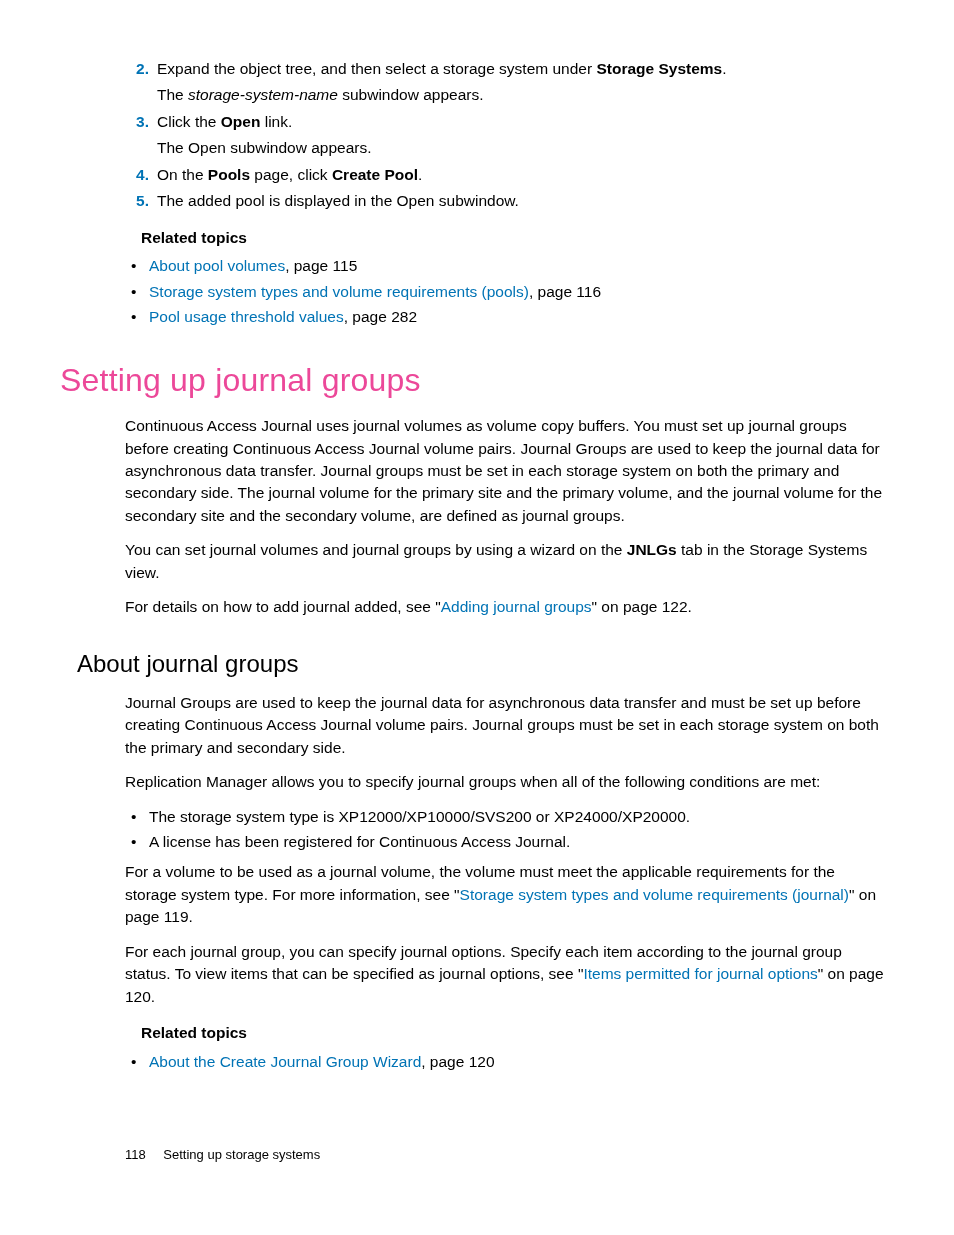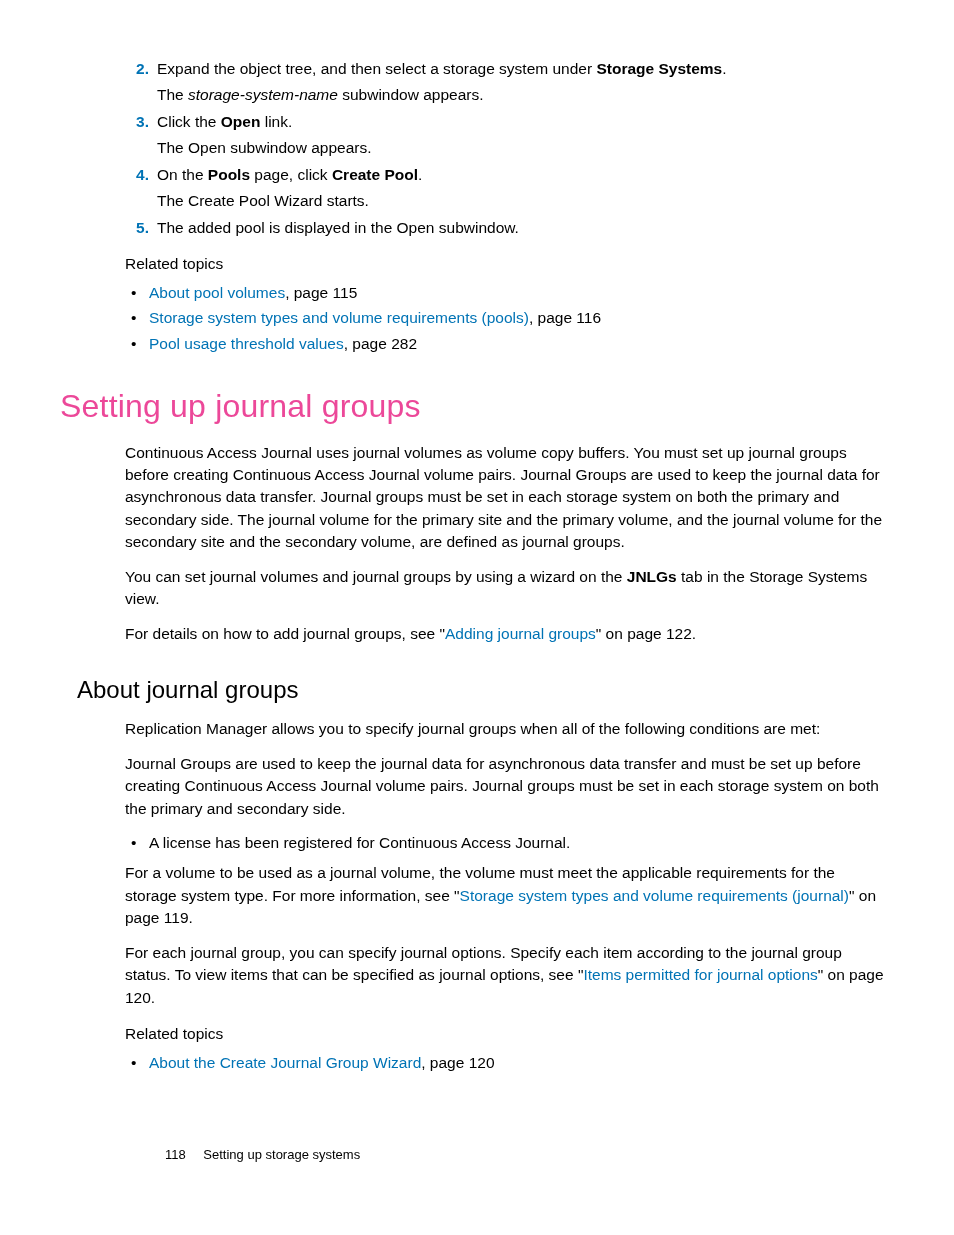--- a/index.html
+++ b/index.html
@@ -40,23 +40,24 @@
     font-weight: bold;
     width: 24px;
     text-align: right;
   }
   ol.steps > li p {
     margin: 2px 0 4px 0;
   }
   .bold { font-weight: bold; }
   .italic { font-style: italic; }
   .related-heading {
-    font-weight: normal;
+    font-weight: bold;
     margin-top: 14px;
     margin-bottom: 6px;
+    margin-left: 16px;
   }
   ul.bullets {
     list-style: none;
     padding: 0;
     margin: 0 0 8px 0;
   }
   ul.bullets > li {
     position: relative;
     padding-left: 24px;
     margin: 3px 0;
@@ -86,21 +87,20 @@
     margin: 28px 0 10px 17px;
   }
   p.body {
     margin: 8px 0 12px 0;
   }
   .footer {
     position: absolute;
     bottom: 70px;
     left: 125px;
     font-size: 13px;
-    margin-left: 40px;
   }
   .footer .pagenum {
     margin-right: 14px;
   }
 </style>
 </head>
 <body>
 
 <div class="page">
 
@@ -120,21 +120,20 @@
         <p>
           <span>Click the </span><span class="bold">Open</span><span> link.</span>
         </p>
         <p>The Open subwindow appears.</p>
       </li>
       <li>
         <span class="num">4.</span>
         <p>
           <span>On the </span><span class="bold">Pools</span><span> page, click </span><span class="bold">Create Pool</span><span>.</span>
         </p>
-        <p>The Create Pool Wizard starts.</p>
       </li>
       <li>
         <span class="num">5.</span>
         <p>The added pool is displayed in the Open subwindow.</p>
       </li>
     </ol>
 
     <div class="related-heading">Related topics</div>
     <ul class="bullets">
       <li>
@@ -150,30 +149,31 @@
   </div>
 
   <h1 class="section-title">Setting up journal groups</h1>
 
   <div class="content-indent">
     <p class="body">Continuous Access Journal uses journal volumes as volume copy buffers. You must set up journal groups before creating Continuous Access Journal volume pairs. Journal Groups are used to keep the journal data for asynchronous data transfer. Journal groups must be set in each storage system on both the primary and secondary side. The journal volume for the primary site and the primary volume, and the journal volume for the secondary site and the secondary volume, are defined as journal groups.</p>
     <p class="body">
       <span>You can set journal volumes and journal groups by using a wizard on the </span><span class="bold">JNLGs</span><span> tab in the Storage Systems view.</span>
     </p>
     <p class="body">
-      <span> For details on how to add journal groups, see "</span><a class="doc-link">Adding journal groups</a><span>" on page 122.</span>
+      <span> For details on how to add journal added, see "</span><a class="doc-link">Adding journal groups</a><span>" on page 122.</span>
     </p>
   </div>
 
   <h2 class="subsection-title">About journal groups</h2>
 
   <div class="content-indent">
+    <p class="body">Journal Groups are used to keep the journal data for asynchronous data transfer and must be set up before creating Continuous Access Journal volume pairs. Journal groups must be set in each storage system on both the primary and secondary side.</p>
     <p class="body">Replication Manager allows you to specify journal groups when all of the following conditions are met:</p>
-    <p class="body">Journal Groups are used to keep the journal data for asynchronous data transfer and must be set up before creating Continuous Access Journal volume pairs. Journal groups must be set in each storage system on both the primary and secondary side.</p>
     <ul class="bullets">
+      <li>The storage system type is XP12000/XP10000/SVS200 or XP24000/XP20000.</li>
       <li>A license has been registered for Continuous Access Journal.</li>
     </ul>
     <p class="body">
       <span>For a volume to be used as a journal volume, the volume must meet the applicable requirements for the storage system type. For more information, see "</span><a class="doc-link">Storage system types and volume requirements (journal)</a><span>" on page 119.</span>
     </p>
     <p class="body">
       <span>For each journal group, you can specify journal options. Specify each item according to the journal group status. To view items that can be specified as journal options, see "</span><a class="doc-link">Items permitted for journal options</a><span>" on page 120.</span>
     </p>
 
     <div class="related-heading">Related topics</div>

